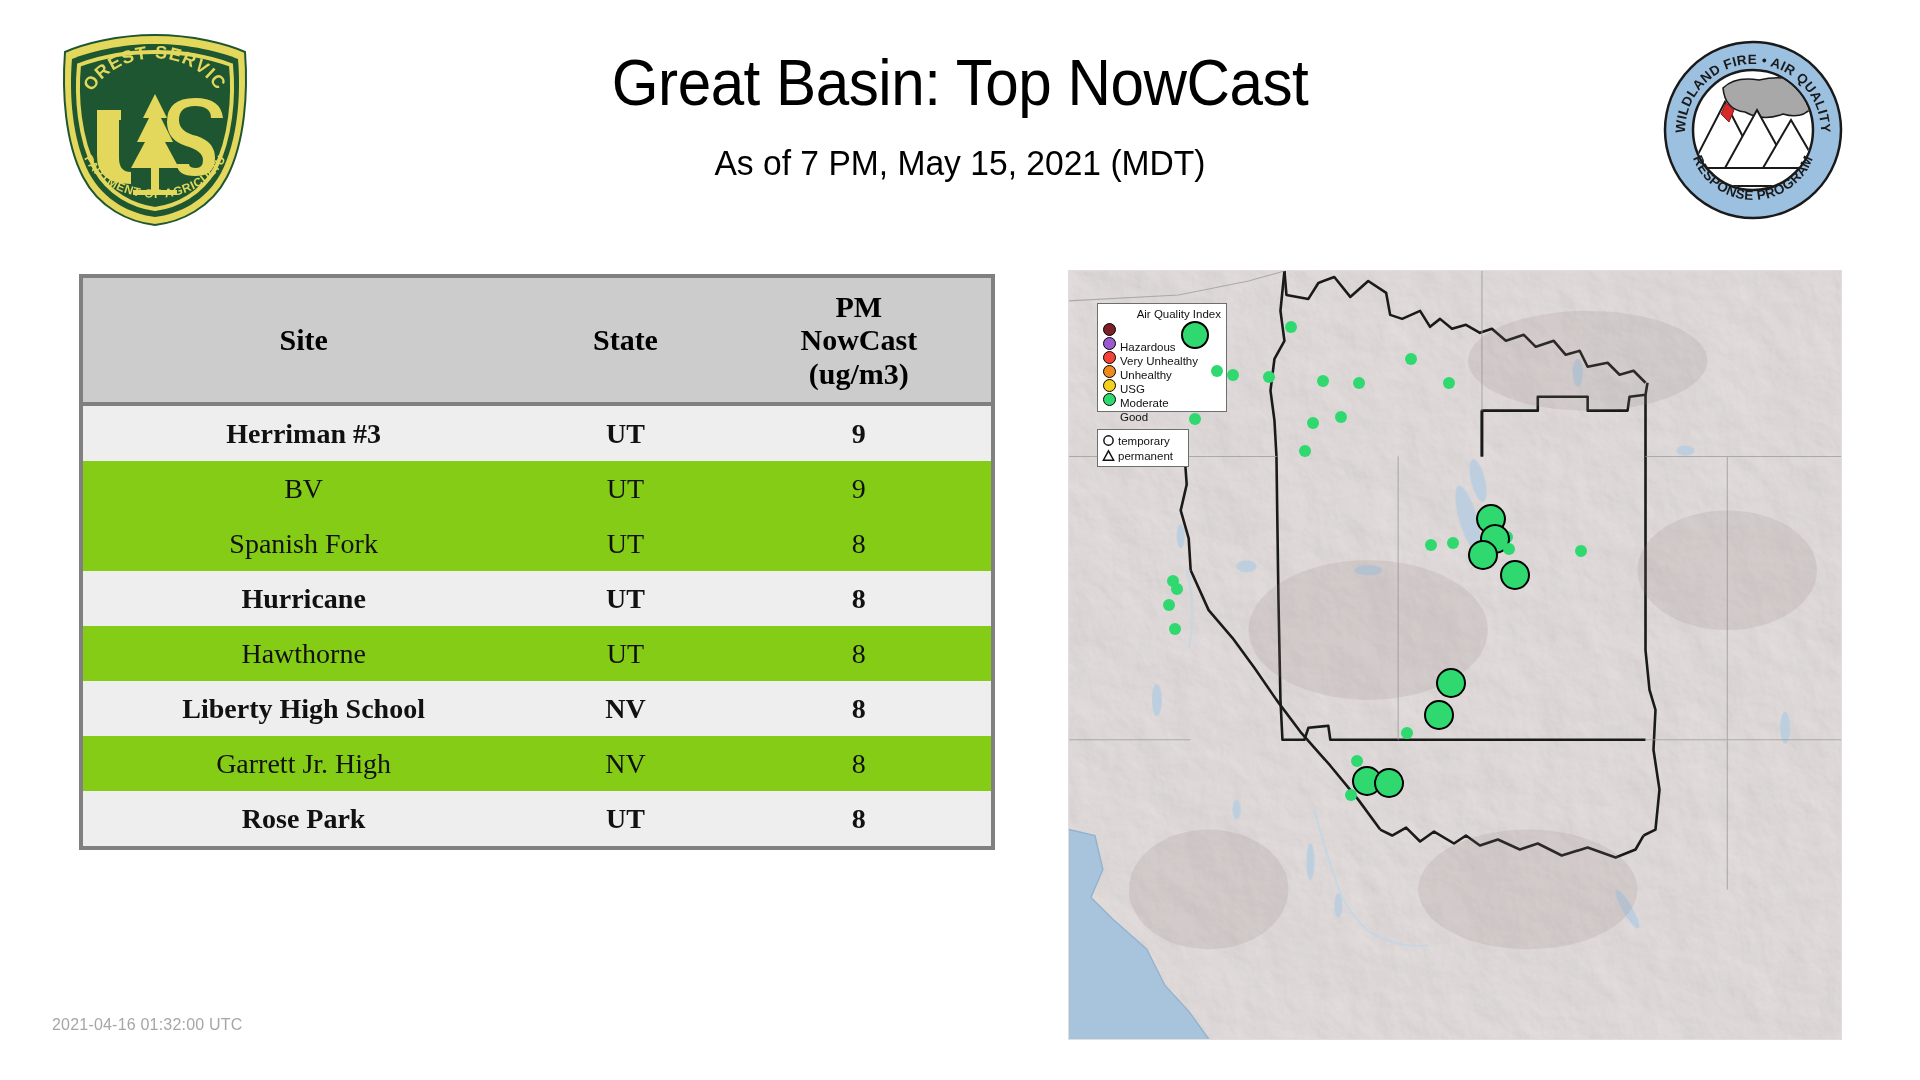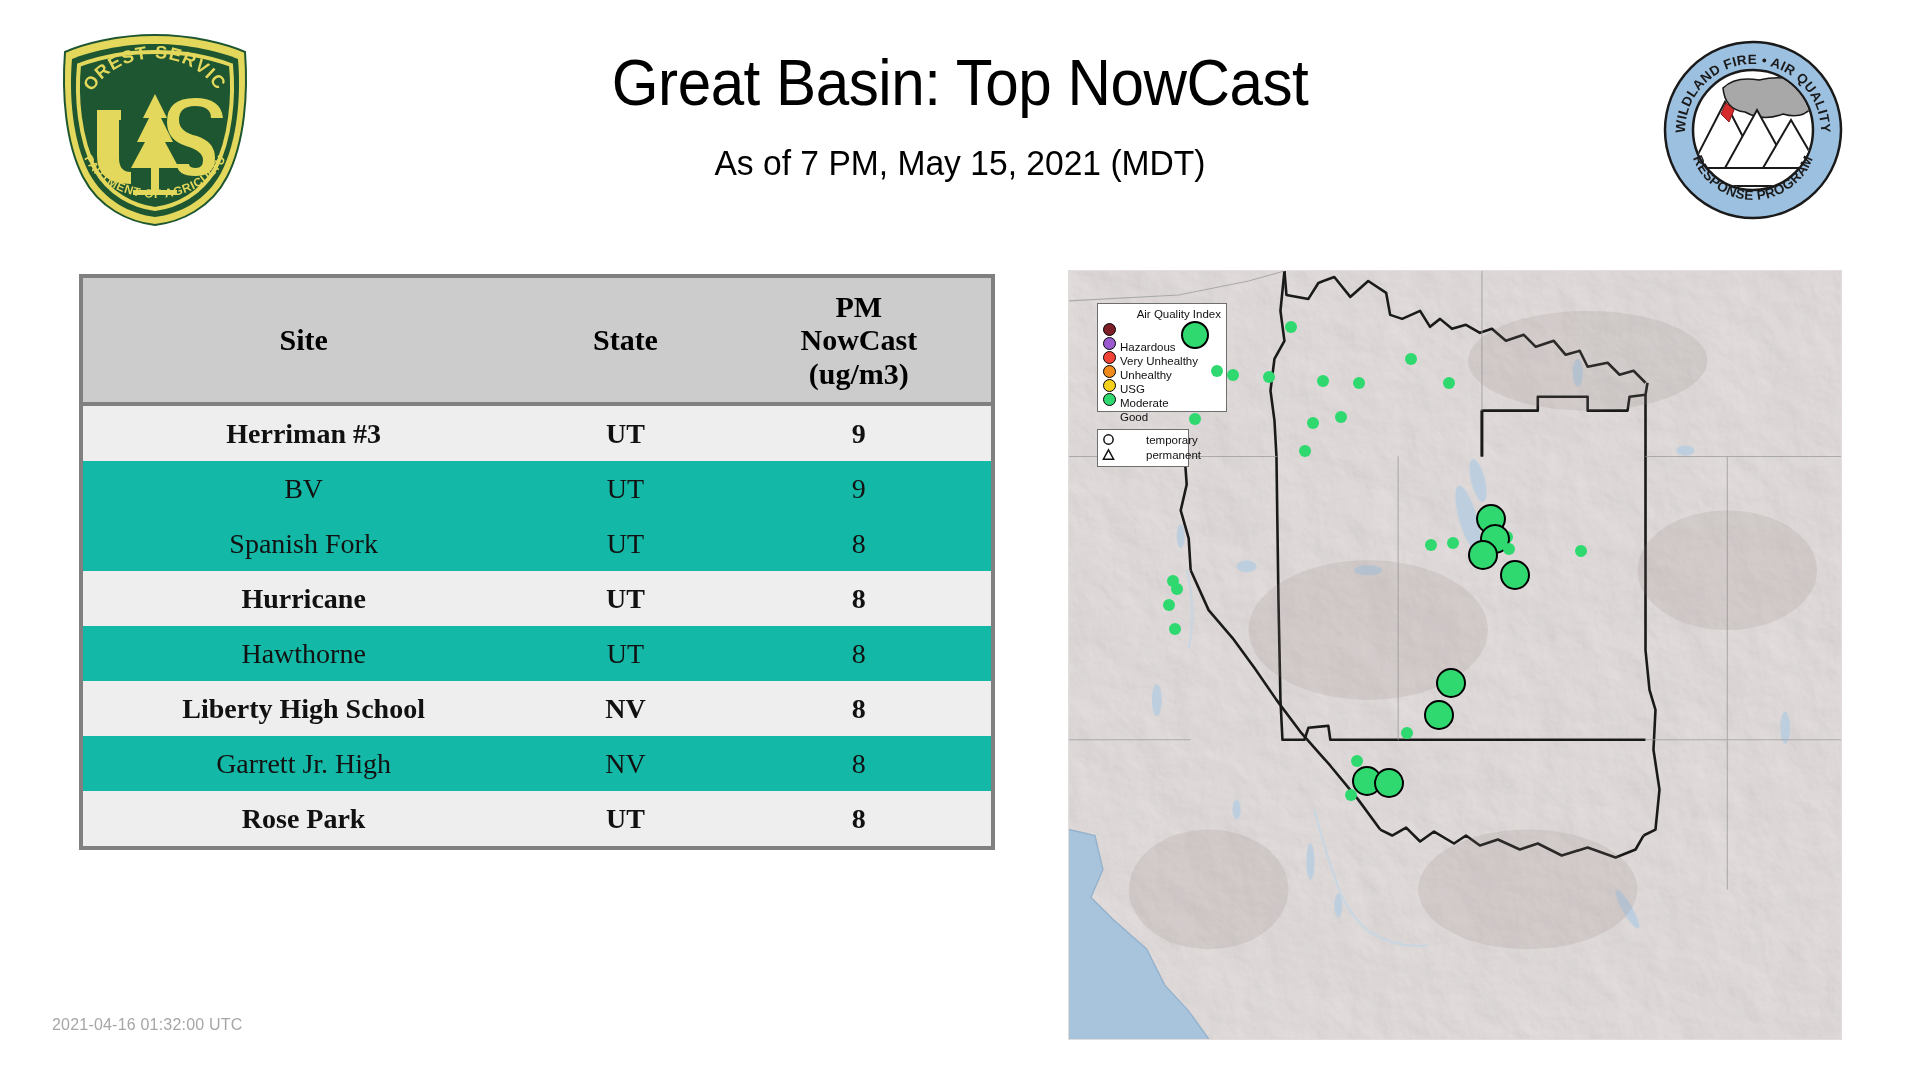--- a/index.html
+++ b/index.html
@@ -49,21 +49,21 @@
     line-height:1.12;
     height:104px;
   }
   table#aqi-table td{
     font-size:28px;color:#111;text-align:center;
     padding:0;height:55px;vertical-align:middle;
     font-family:"Liberation Serif", serif;
     border:0;
   }
   table#aqi-table tbody tr.odd td{background:#eeeeee;font-weight:bold;}
-  table#aqi-table tbody tr.even td{background:#14b8a6;}
+  table#aqi-table tbody tr.even td{background:#84cc16;}
   .col-site{width:49%;}
   .col-state{width:22%;}
   .col-val{width:29%;}
 
   #timestamp{
     position:absolute;left:52px;top:1016px;
     font-size:16px;color:#a6a6a6;
     font-family:"Liberation Sans", sans-serif;
     letter-spacing:0.2px;
   }
@@ -86,21 +86,21 @@
   #aqi-legend{left:28px;top:32px;width:130px;padding:4px 5px 5px 5px;}
   #aqi-legend .legend-title{font-size:11.5px;color:#111;text-align:right;margin-bottom:2px;}
   .legend-row{display:flex;align-items:center;height:14px;}
   .legend-dot{
     width:11px;height:11px;border-radius:50%;border:1.3px solid #000;
     margin-right:4px;flex:0 0 auto;
   }
   .legend-label{font-size:11.5px;color:#111;white-space:nowrap;line-height:13px;margin-top:36px;}
 
   #symbol-legend{left:28px;top:158px;width:92px;padding:3px 4px;}
-  .sym-row{display:flex;height:15px;gap:28px;}
+  .sym-row{display:flex;align-items:center;height:15px;}
   .sym-glyph{width:13px;height:13px;margin-right:3px;flex:0 0 auto;}
   .sym-label{font-size:11.5px;color:#111;line-height:14px;}
 
   .marker{position:absolute;border-radius:50%;}
   .marker.big{border:2.4px solid #000;}
 </style>
 </head>
 <body>
 
 <div id="header">

